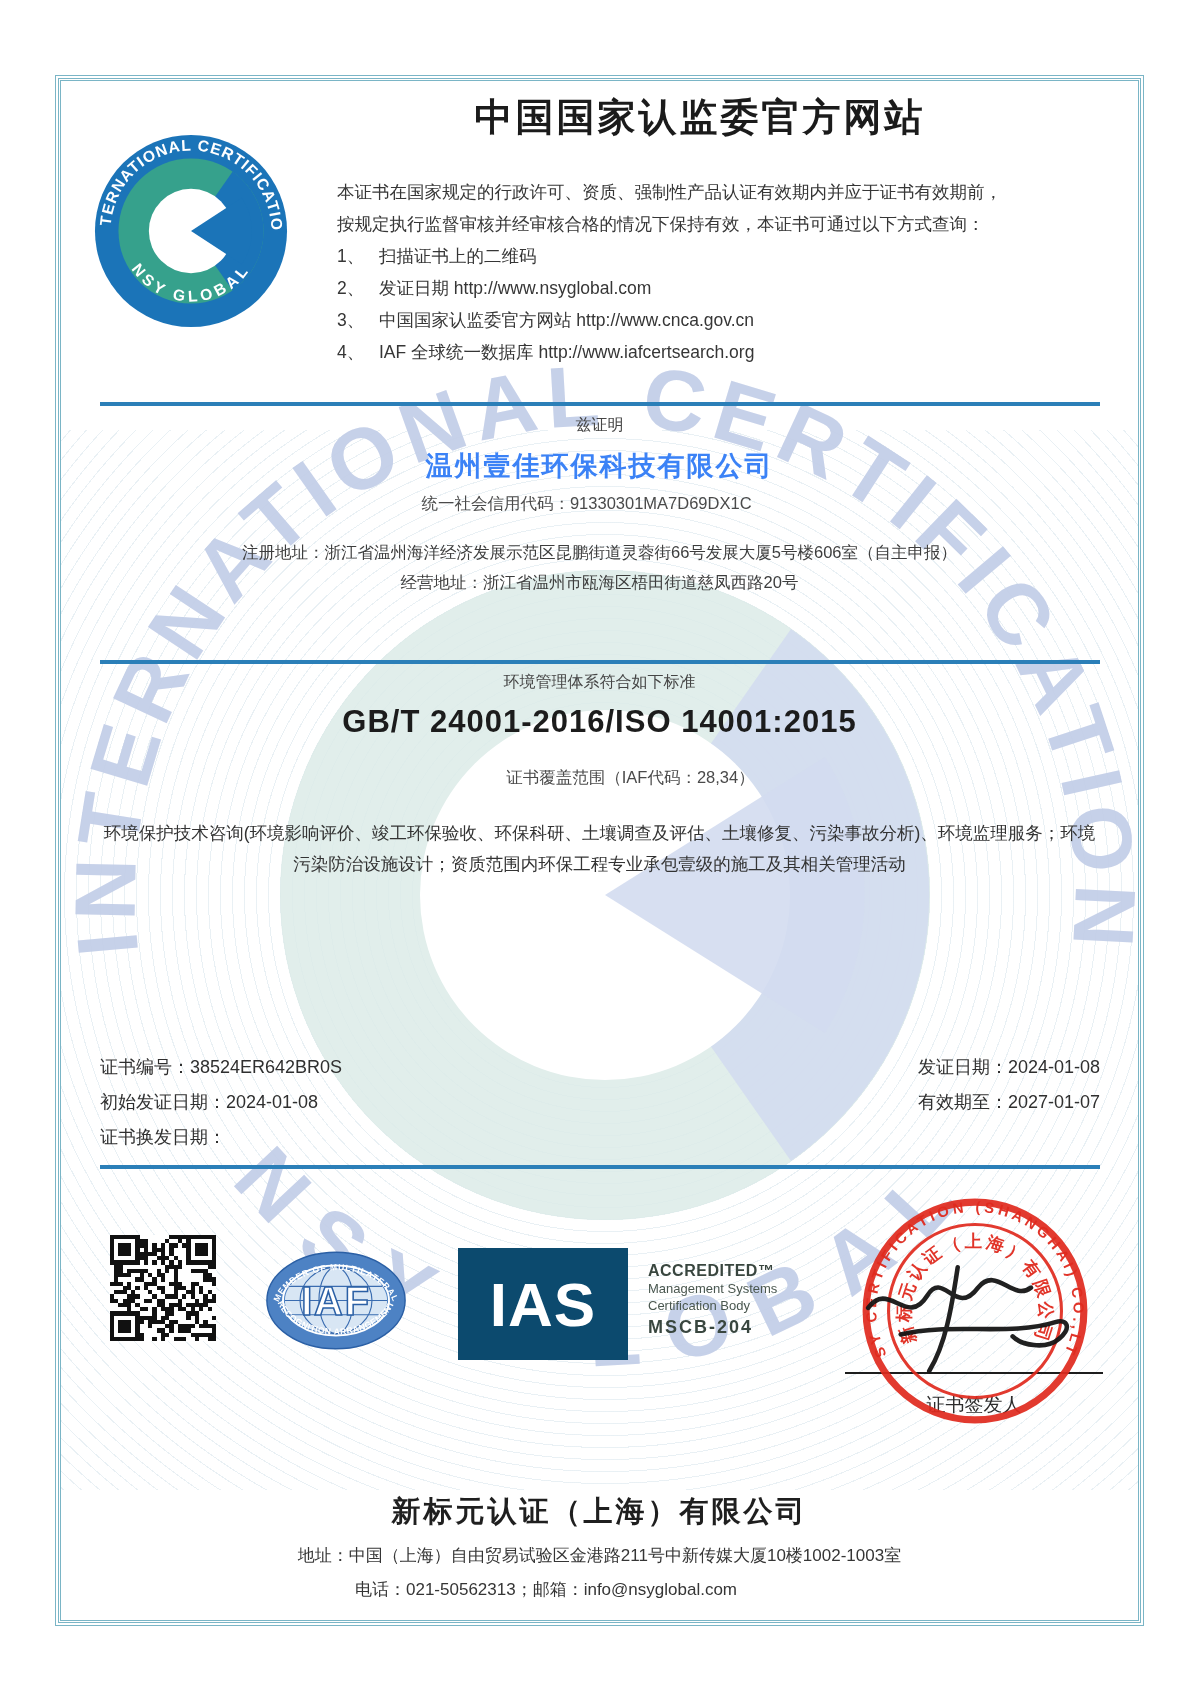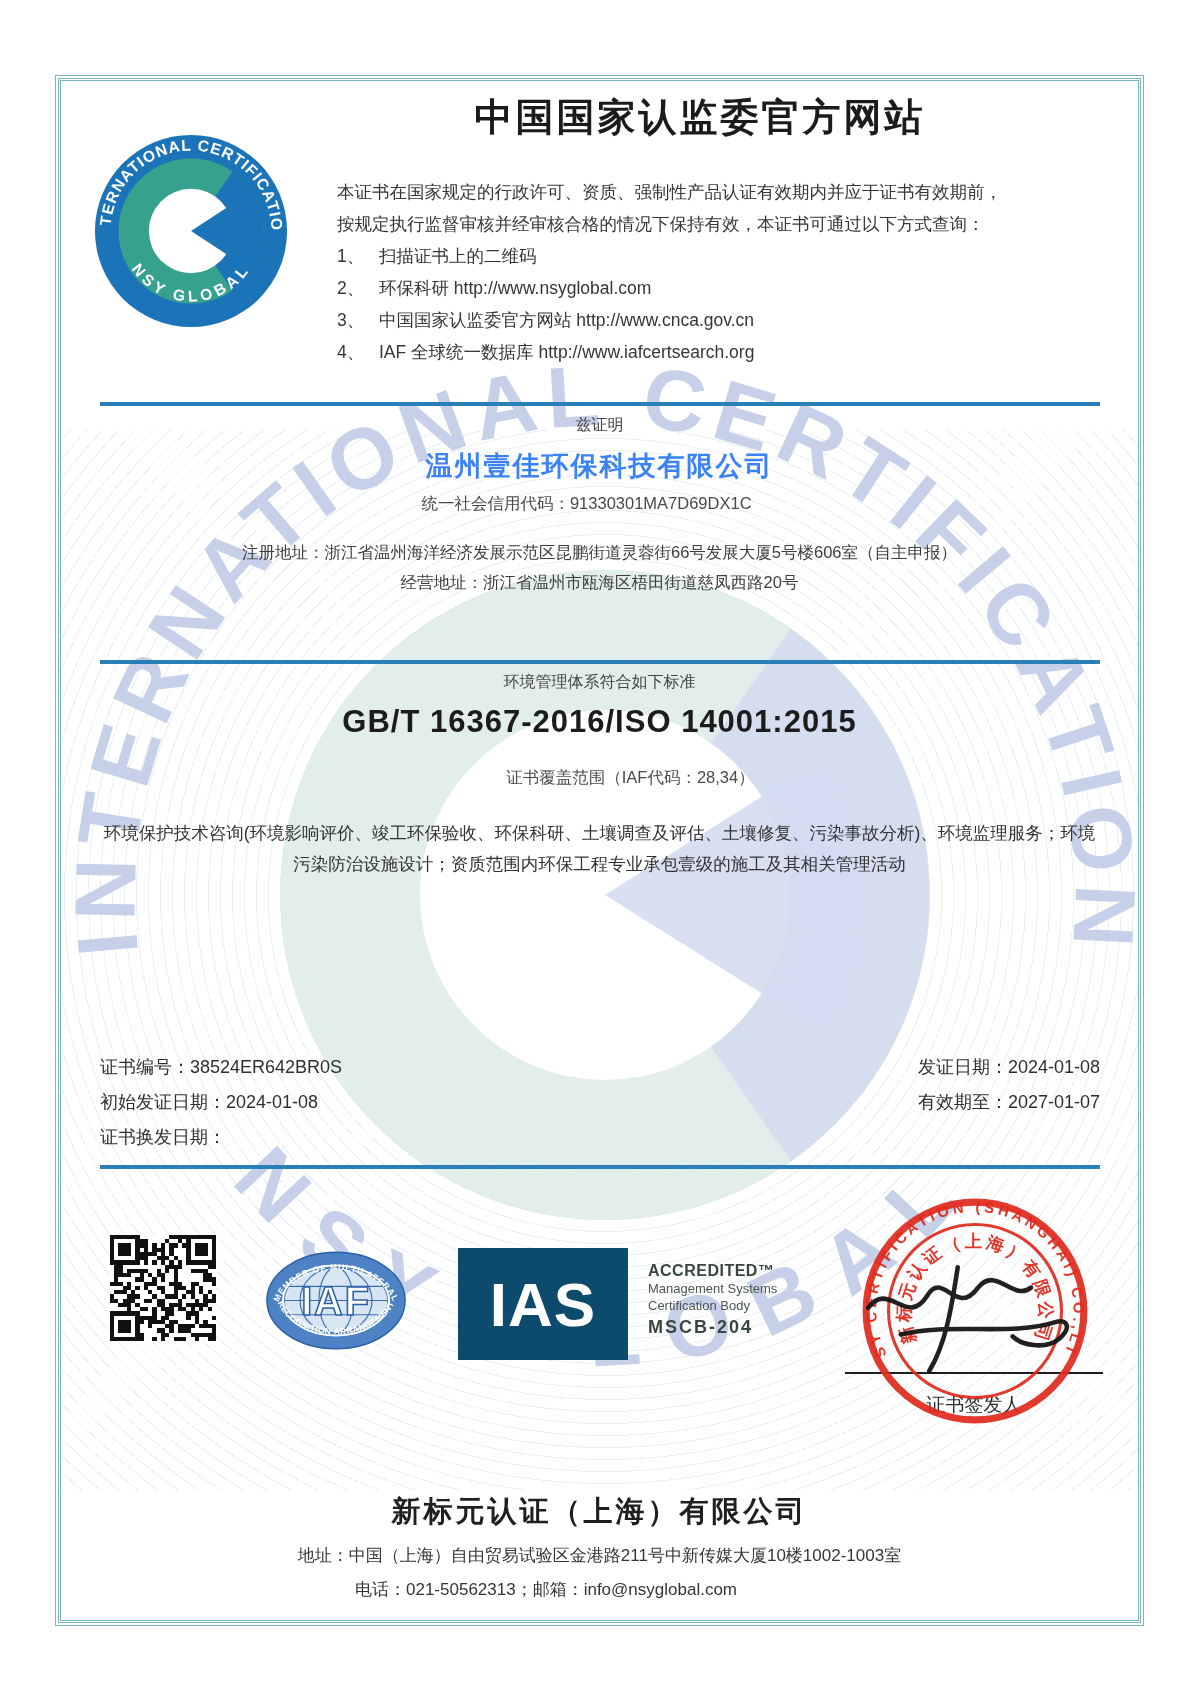--- a/index.html
+++ b/index.html
@@ -95,37 +95,37 @@
 
 <div class="abs page-title ctr">中国国家认监委官方网站</div>
 
 <div class="abs intro">
   <div>本证书在国家规定的行政许可、资质、强制性产品认证有效期内并应于证书有效期前，</div>
   <div>按规定执行监督审核并经审核合格的情况下保持有效，本证书可通过以下方式查询：</div>
 </div>
 
 <div class="abs vlist">
   <div><span class="num">1、</span><span>扫描证书上的二维码</span></div>
-  <div><span class="num">2、</span><span>环保科研 http://www.nsyglobal.com</span></div>
+  <div><span class="num">2、</span><span>发证日期 http://www.nsyglobal.com</span></div>
   <div><span class="num">3、</span><span>中国国家认监委官方网站 http://www.cnca.gov.cn</span></div>
   <div><span class="num">4、</span><span>IAF 全球统一数据库 http://www.iafcertsearch.org</span></div>
 </div>
 
 <div class="abs divider" style="top:402px;"></div>
 
 <div class="abs lbl-s ctr" style="top:415px;">兹证明</div>
 <div class="abs company ctr" style="top:448px;">温州壹佳环保科技有限公司</div>
 <div class="abs code ctr" style="top:493px;">统一社会信用代码：91330301MA7D69DX1C</div>
 <div class="abs addr ctr" style="top:542px;">注册地址：浙江省温州海洋经济发展示范区昆鹏街道灵蓉街66号发展大厦5号楼606室（自主申报）</div>
 <div class="abs addr ctr" style="top:572px;">经营地址：浙江省温州市瓯海区梧田街道慈凤西路20号</div>
 
 <div class="abs divider" style="top:660px;"></div>
 
 <div class="abs lbl-s ctr" style="top:672px;">环境管理体系符合如下标准</div>
-<div class="abs standard ctr" style="top:704px;">GB/T 16367-2016/ISO 14001:2015</div>
+<div class="abs standard ctr" style="top:704px;">GB/T 24001-2016/ISO 14001:2015</div>
 <div class="abs code ctr" style="top:767px;margin-left:44px;">证书覆盖范围（IAF代码：28,34）</div>
 <div class="abs scope ctr">环境保护技术咨询(环境影响评价、竣工环保验收、环保科研、土壤调查及评估、土壤修复、污染事故分析)、环境监理服务；环境污染防治设施设计；资质范围内环保工程专业承包壹级的施工及其相关管理活动</div>
 
 <div class="abs detail-col detail-left">
   <div><span>证书编号：</span><span>38524ER642BR0S</span></div>
   <div><span>初始发证日期：</span><span>2024-01-08</span></div>
   <div><span>证书换发日期：</span><span></span></div>
 </div>
 <div class="abs detail-col detail-right">
   <div><span>发证日期：</span><span>2024-01-08</span></div>

